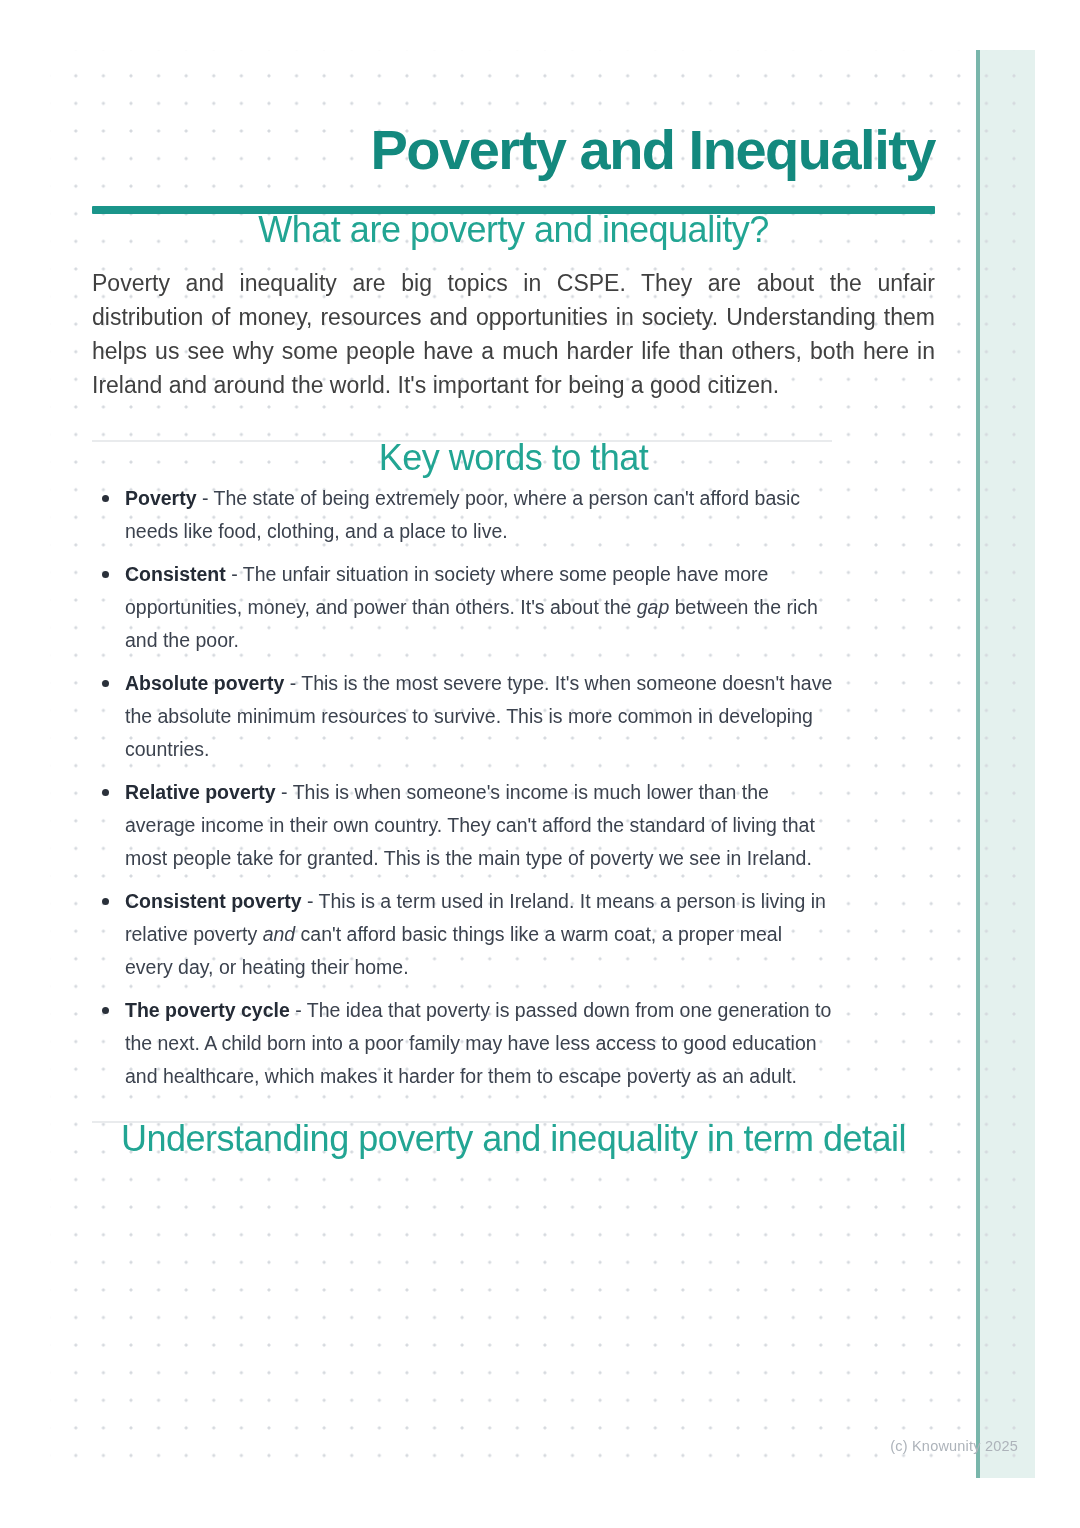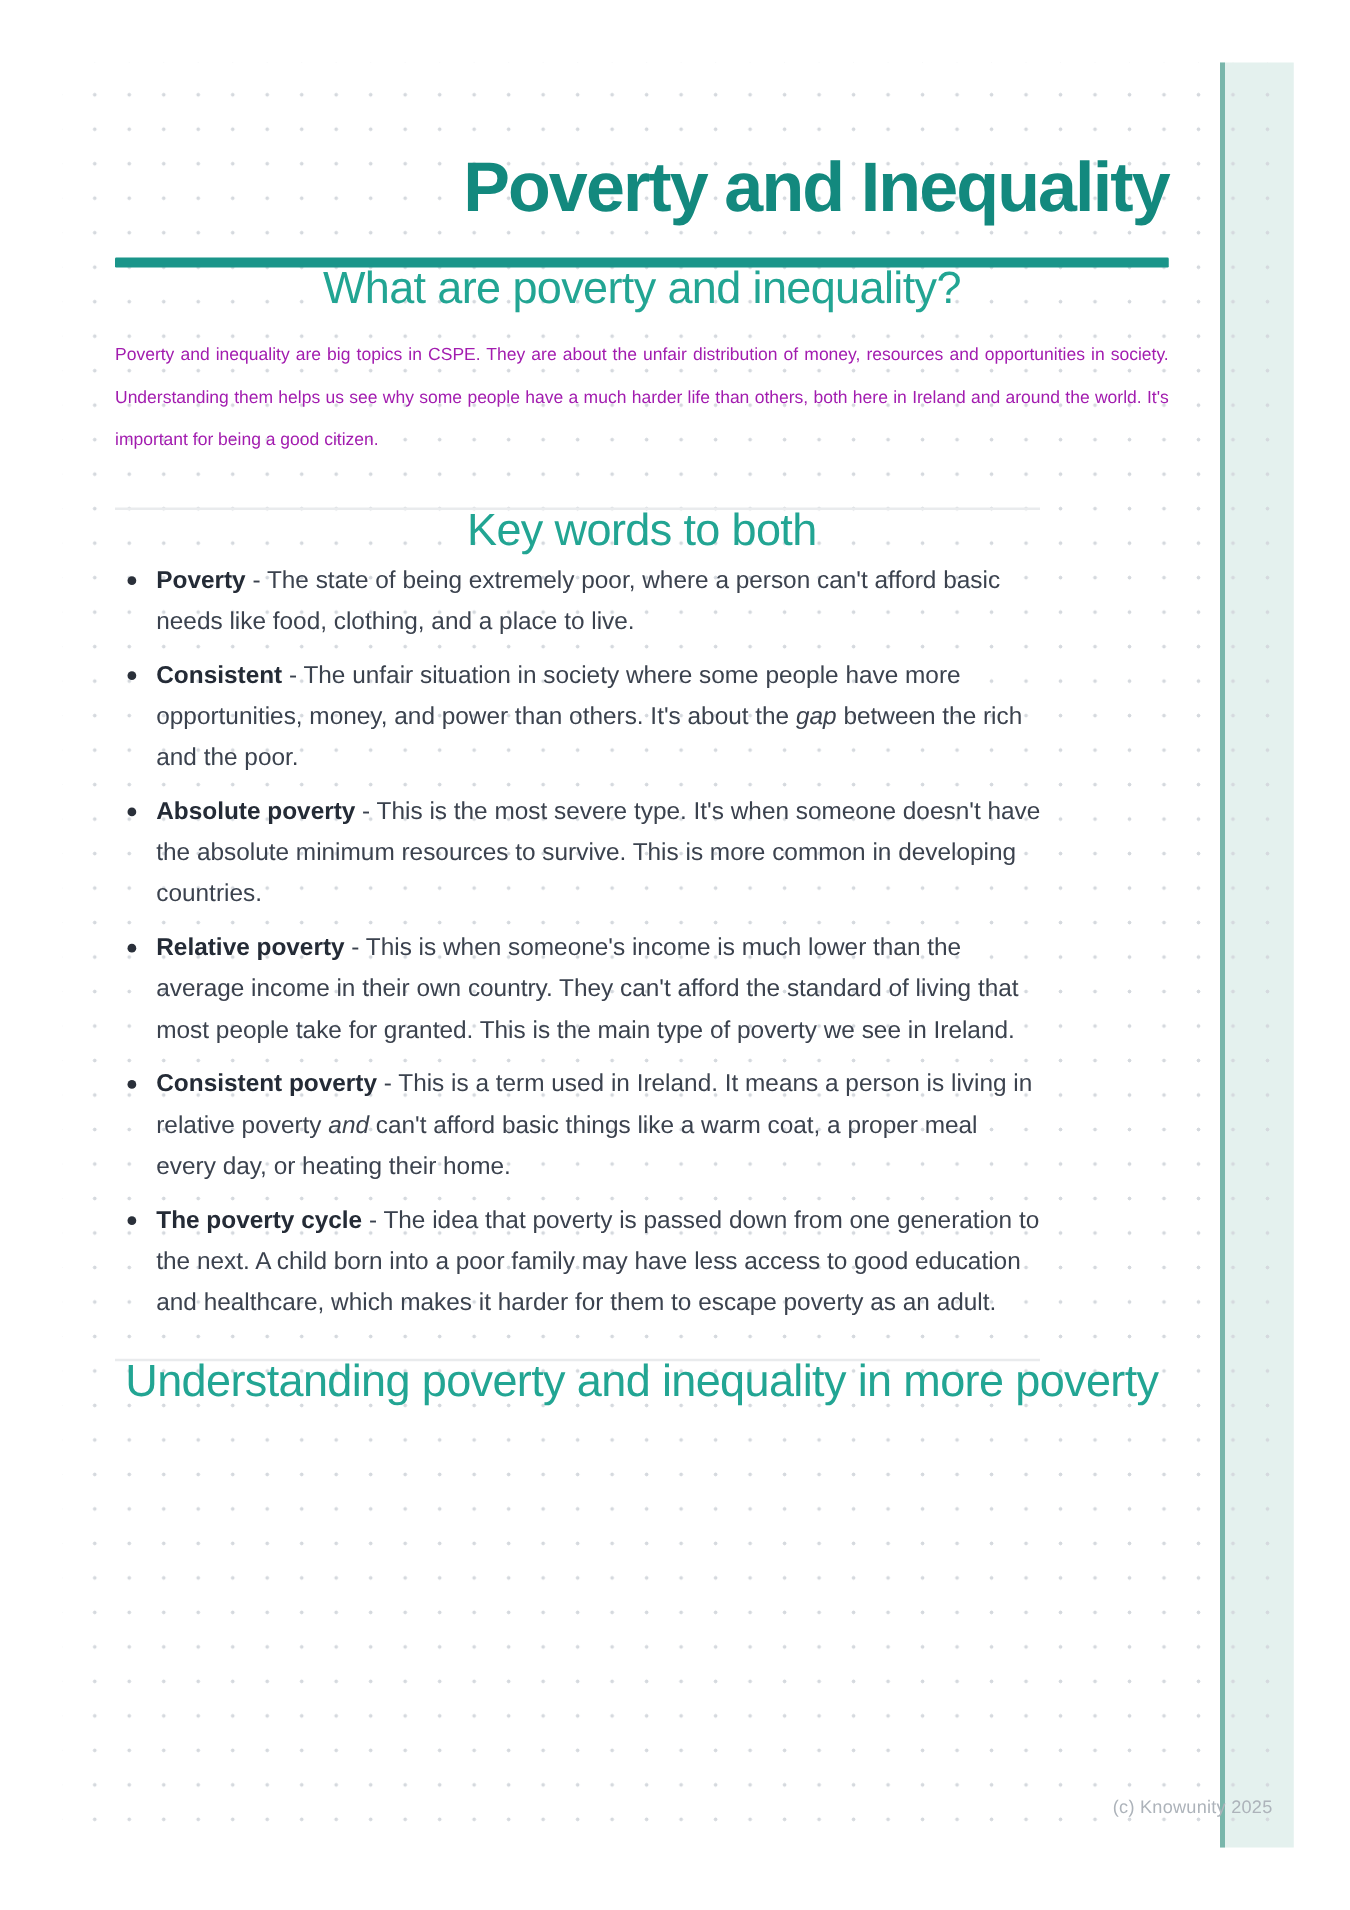--- a/index.html
+++ b/index.html
@@ -65,23 +65,23 @@
     letter-spacing: -0.5px;
     color: #22a593;
     text-align: center;
   }
   .h2-intro   { margin-top: 44px; }
   .h2-keywords{ margin-top: 40px; }
   .h2-detail  { margin-top: 34px; }
 
   p.intro-paragraph {
     margin: 20px 0 0 0;
-    font-size: 14px;
+    font-size: 23px;
     line-height: 34px;
-    color: #a21caf;
+    color: #404040;
     text-align: justify;
   }
 
   .divider {
     margin-top: 38px;
     width: 740px; height: 2px;
     background: #e9ebed;
   }
   .divider-2 { margin-top: 28px; }
 
@@ -130,28 +130,28 @@
 
 <div class="content">
   <h1 class="page-title">Poverty and Inequality</h1>
   <div class="title-rule"></div>
 
   <h2 class="section-heading h2-intro">What are poverty and inequality?</h2>
   <p class="intro-paragraph">Poverty and inequality are big topics in CSPE. They are about the unfair distribution of money, resources and opportunities in society. Understanding them helps us see why some people have a much harder life than others, both here in Ireland and around the world. It's important for being a good citizen.</p>
 
   <div class="divider"></div>
 
-  <h2 class="section-heading h2-keywords">Key words to both</h2>
+  <h2 class="section-heading h2-keywords">Key words to that</h2>
   <ul class="kw-list">
       <li class="kw-item"><span class="bullet-dot"></span><span class="kw-term">Poverty</span><span> - The state of being extremely poor, where a person can't afford basic needs like food, clothing, and a place to live.</span></li>
       <li class="kw-item"><span class="bullet-dot"></span><span class="kw-term">Consistent</span><span> - The unfair situation in society where some people have more opportunities, money, and power than others. It's about the </span><em>gap</em><span> between the rich and the poor.</span></li>
       <li class="kw-item"><span class="bullet-dot"></span><span class="kw-term">Absolute poverty</span><span> - This is the most severe type. It's when someone doesn't have the absolute minimum resources to survive. This is more common in developing countries.</span></li>
       <li class="kw-item"><span class="bullet-dot"></span><span class="kw-term">Relative poverty</span><span> - This is when someone's income is much lower than the average income in their own country. They can't afford the standard of living that most people take for granted. This is the main type of poverty we see in Ireland.</span></li>
       <li class="kw-item"><span class="bullet-dot"></span><span class="kw-term">Consistent poverty</span><span> - This is a term used in Ireland. It means a person is living in relative poverty </span><em>and</em><span> can't afford basic things like a warm coat, a proper meal every day, or heating their home.</span></li>
       <li class="kw-item"><span class="bullet-dot"></span><span class="kw-term">The poverty cycle</span><span> - The idea that poverty is passed down from one generation to the next. A child born into a poor family may have less access to good education and healthcare, which makes it harder for them to escape poverty as an adult.</span></li>
     </ul>
 
   <div class="divider divider-2"></div>
 
-  <h2 class="section-heading h2-detail">Understanding poverty and inequality in more poverty</h2>
+  <h2 class="section-heading h2-detail">Understanding poverty and inequality in term detail</h2>
 </div>
 
 <div class="watermark">(c) Knowunity 2025</div>
 
 </body></html>

